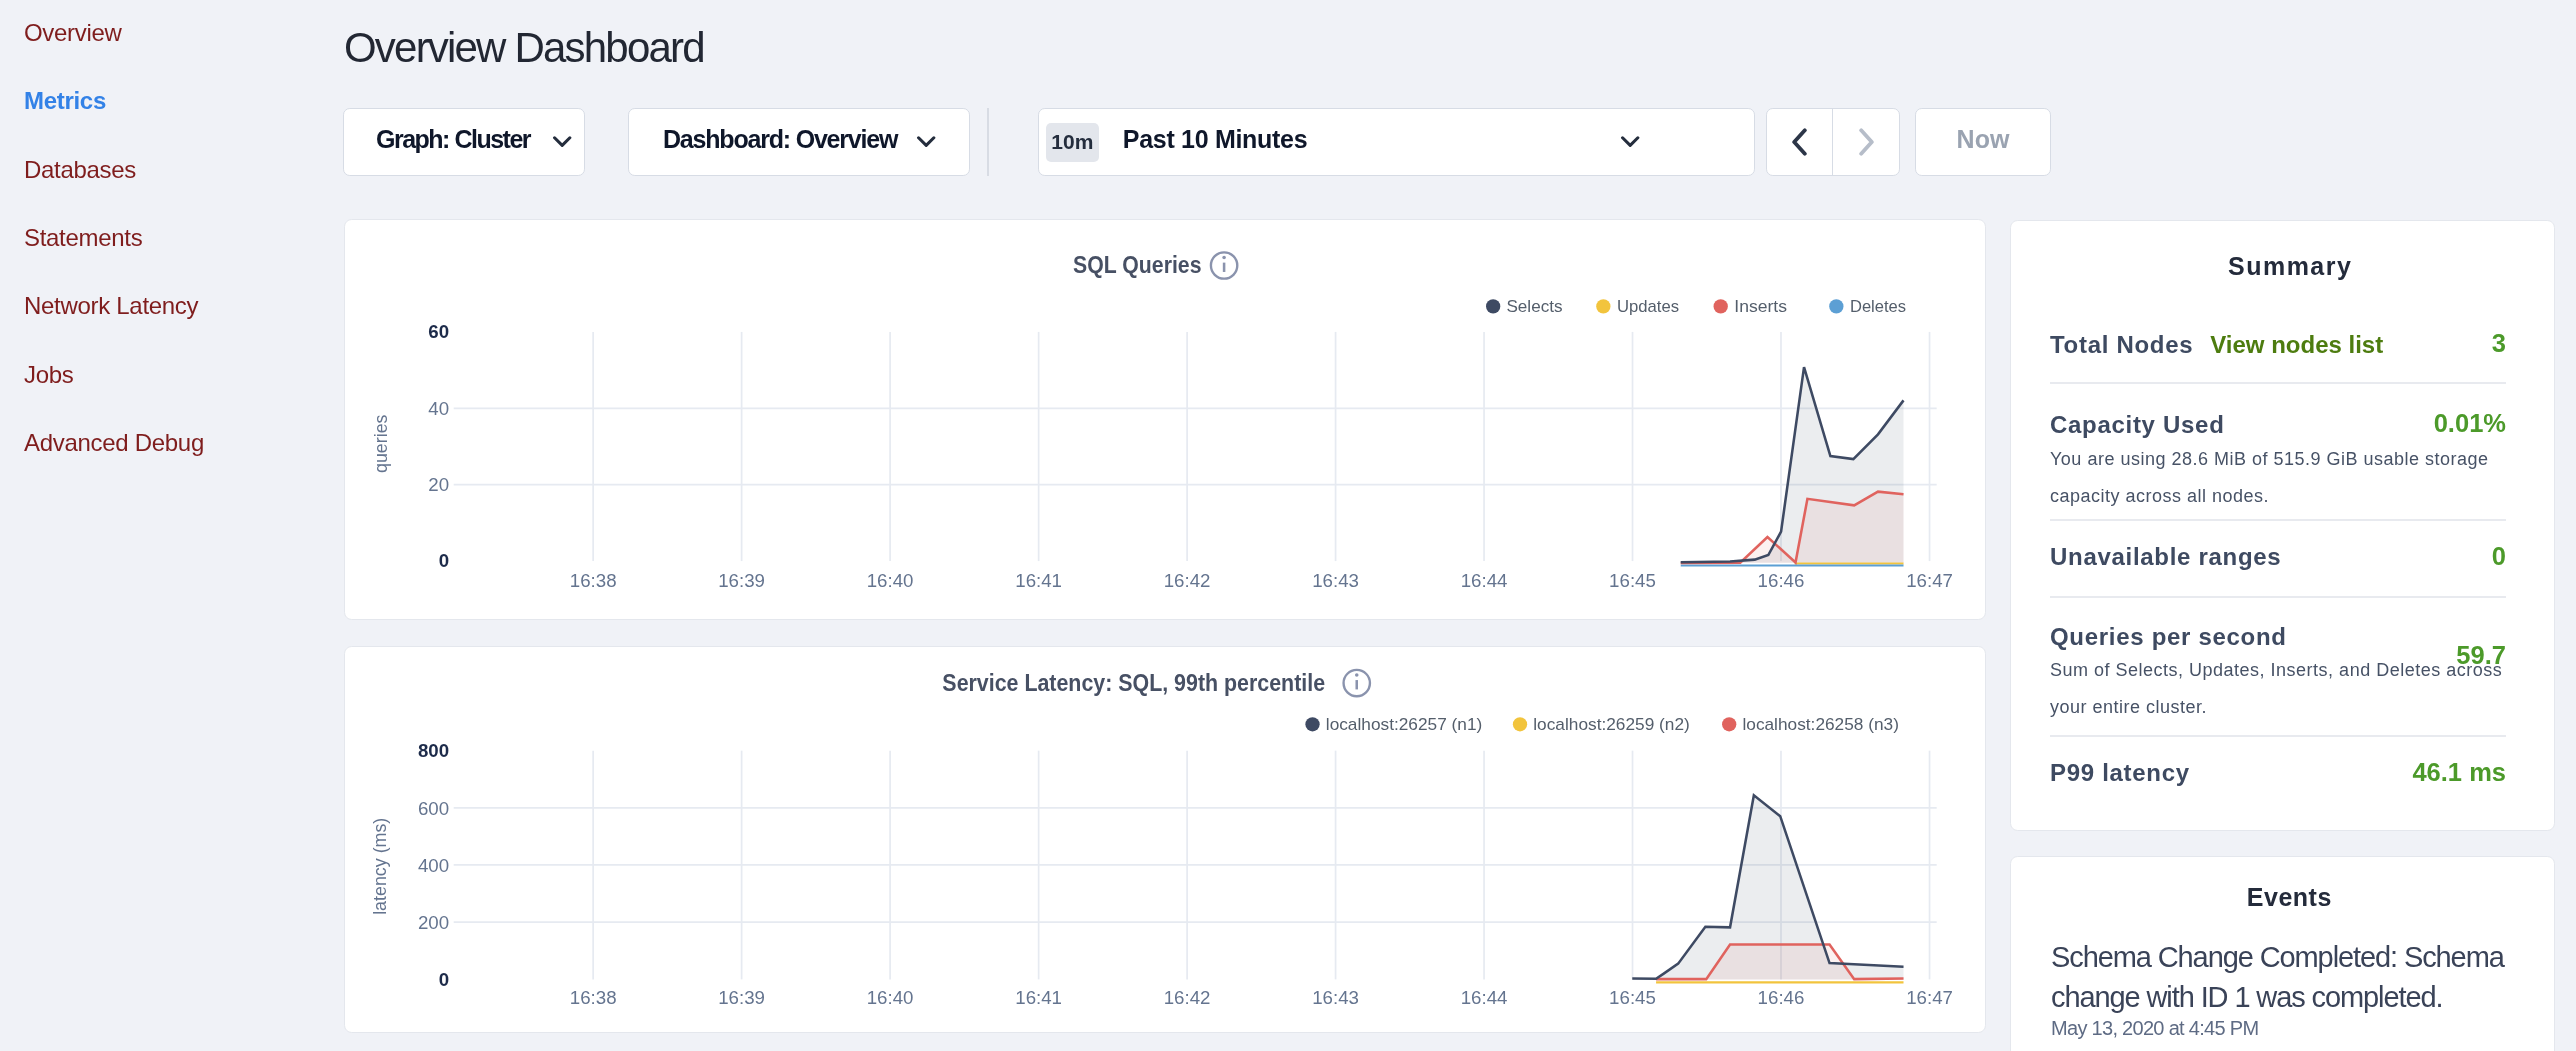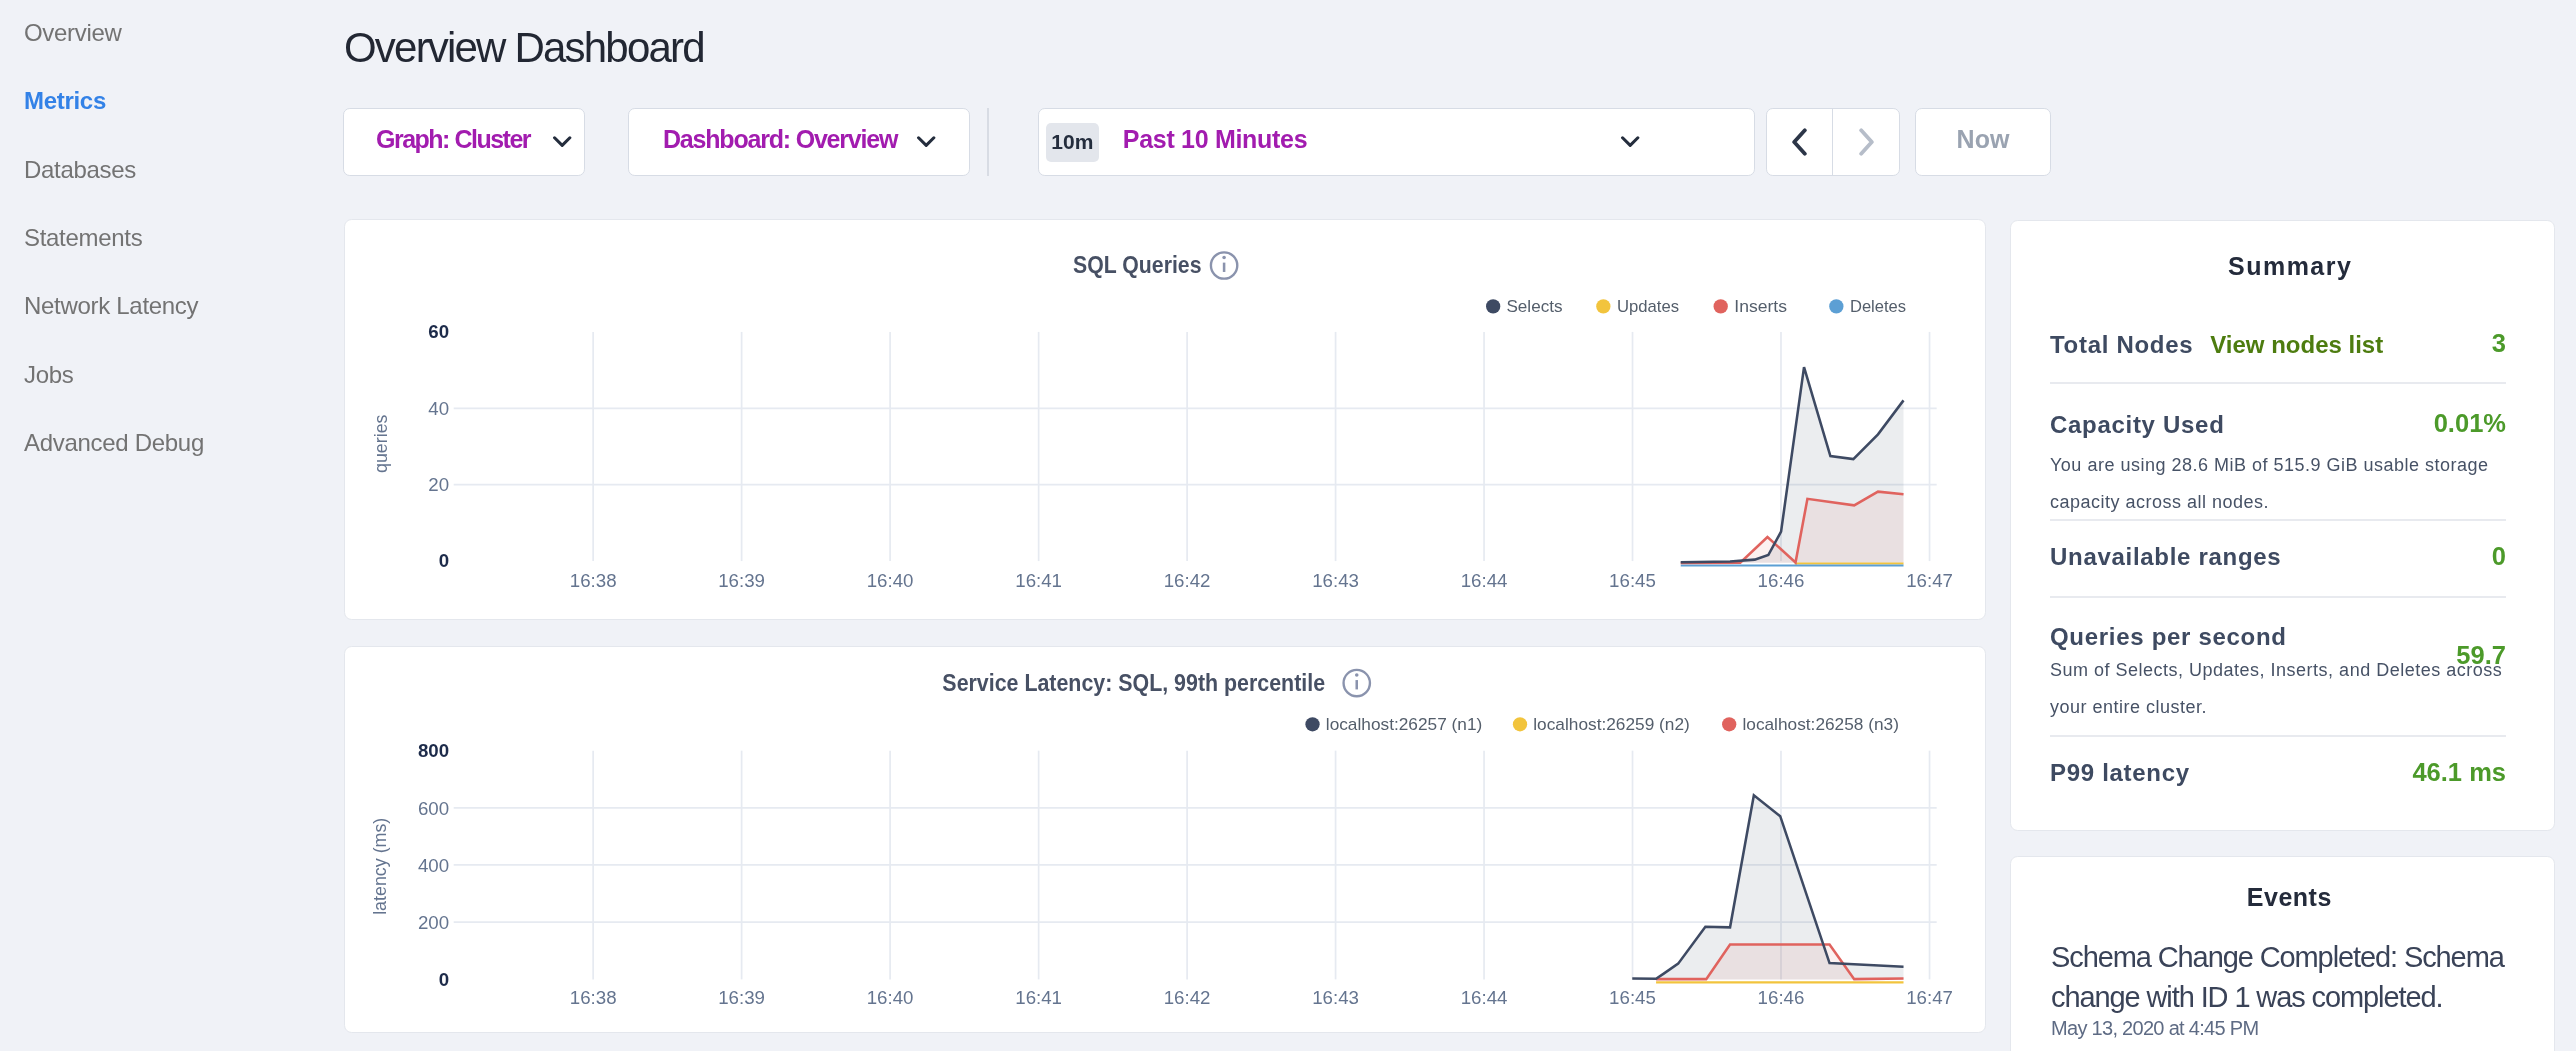--- a/index.html
+++ b/index.html
@@ -1,22 +1,22 @@
 <!DOCTYPE html>
 <html style="font-size:13.6px"><head>
 <meta charset="utf-8">
 <style>
   html,body{margin:0;padding:0;}
   body{font-family:"Liberation Sans",sans-serif;}
   #root{position:relative;width:2576px;height:1051px;background:#f0f2f7;overflow:hidden;}
   .abs{position:absolute;}
-  .nav{font-size:24px;line-height:29px;color:#737373;letter-spacing:-0.3px;}
+  .nav{font-size:24px;line-height:29px;color:#7f1d1d;letter-spacing:-0.3px;}
   .panel{position:absolute;background:#fff;border:1.7px solid #e4e7ed;border-radius:7.7px;box-sizing:border-box;}
   .ctl{position:absolute;background:#fff;border:1.7px solid #d7dce5;border-radius:6.8px;box-sizing:border-box;top:108px;height:68px;display:flex;align-items:center;white-space:nowrap;}
-  .ctltxt{font-size:25px;font-weight:700;color:#a21caf;letter-spacing:-1.5px;position:relative;top:-2.1px;}
+  .ctltxt{font-size:25px;font-weight:700;color:#0f172a;letter-spacing:-1.5px;position:relative;top:-2.1px;}
   .sumlabel{font-size:24px;font-weight:700;color:#3e4a61;letter-spacing:0.7px;line-height:29px;white-space:nowrap;}
   .sumval{font-size:25.5px;font-weight:700;color:#4c9a2a;position:absolute;right:48px;line-height:29px;}
   .sumbody{font-size:18px;color:#475266;line-height:37px;letter-spacing:0.5px;}
   .divider{position:absolute;left:39px;right:48px;height:1.7px;background:#e8eaef;}
 </style>
 </head>
 <body>
 <div id="root">
 
   <div class="abs nav" style="left:24px;top:18px;">Overview</div>
@@ -182,21 +182,21 @@
     <polyline fill="none" stroke="#3e4a63" stroke-width="3" points="1919,1151 1947,1151.3 1956,1145.3 1973,1133.5 2005,1090.2 2034,1090.8 2062,935.6 2093,960.1 2151,1132.8 2174,1133.9 2238,1137.2"></polyline>
   </svg>
 
   <div class="panel" style="left:2010px;top:220px;width:545px;height:611px;">
     <div class="abs" style="top:31px;left:7.7px;width:100%;text-align:center;font-size:25px;font-weight:700;color:#242b3b;letter-spacing:1.5px;">Summary</div>
     <div class="abs sumlabel" style="left:39px;top:109px;">Total Nodes<span style="display:inline-block;width:17px;"></span><span style="color:#4d7c0f;letter-spacing:0;">View nodes list</span></div>
     <div class="sumval" style="top:108px;">3</div>
     <div class="divider" style="top:161px;"></div>
     <div class="abs sumlabel" style="left:39px;top:189px;">Capacity Used</div>
     <div class="sumval" style="top:188px;">0.01%</div>
-    <div class="abs sumbody" style="left:39px;top:226px;width:466px;">You are using 28.6 MiB of 515.9 GiB usable storage capacity across all nodes.</div>
+    <div class="abs sumbody" style="left:39px;top:220px;width:466px;">You are using 28.6 MiB of 515.9 GiB usable storage capacity across all nodes.</div>
     <div class="divider" style="top:298px;"></div>
     <div class="abs sumlabel" style="left:39px;top:321px;">Unavailable ranges</div>
     <div class="sumval" style="top:321px;">0</div>
     <div class="divider" style="top:375px;"></div>
     <div class="abs sumlabel" style="left:39px;top:401px;">Queries per second</div>
     <div class="sumval" style="top:420px;">59.7</div>
     <div class="abs sumbody" style="left:39px;top:431px;width:471px;">Sum of Selects, Updates, Inserts, and Deletes across your entire cluster.</div>
     <div class="divider" style="top:514px;"></div>
     <div class="abs sumlabel" style="left:39px;top:537px;">P99 latency</div>
     <div class="sumval" style="top:537px;">46.1 ms</div>

